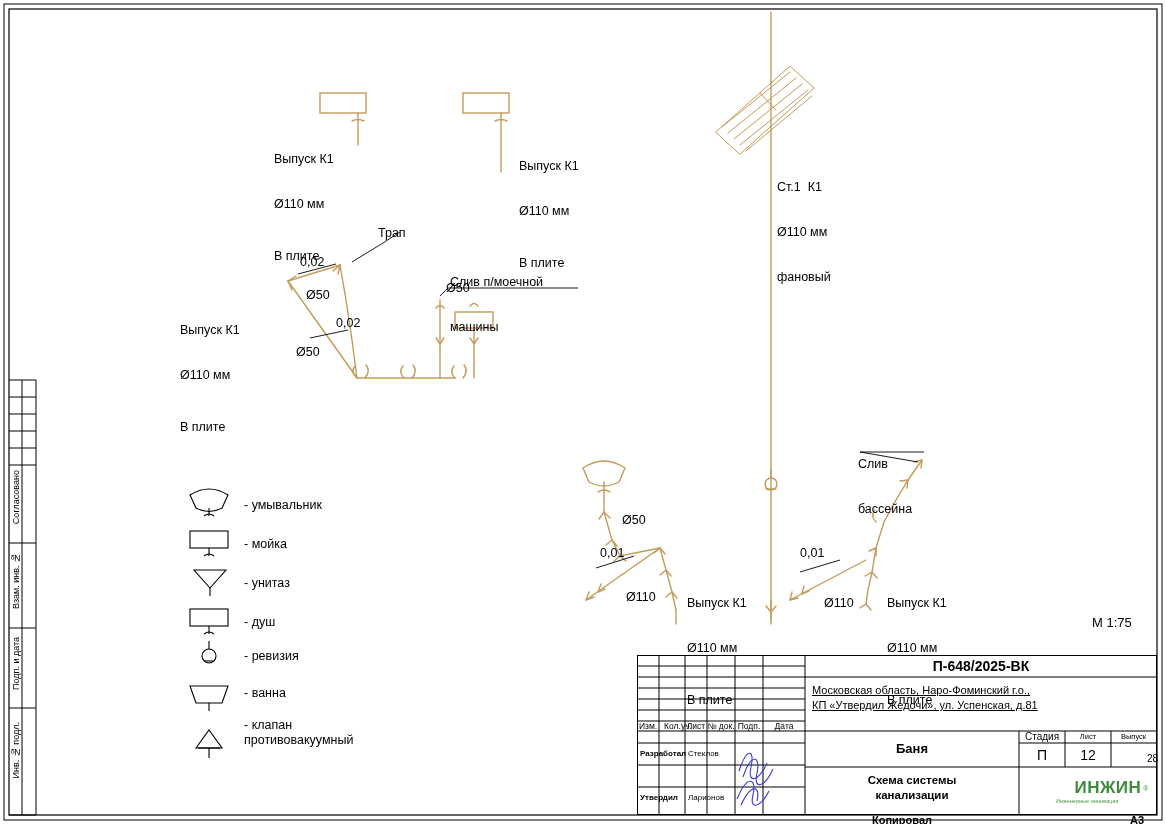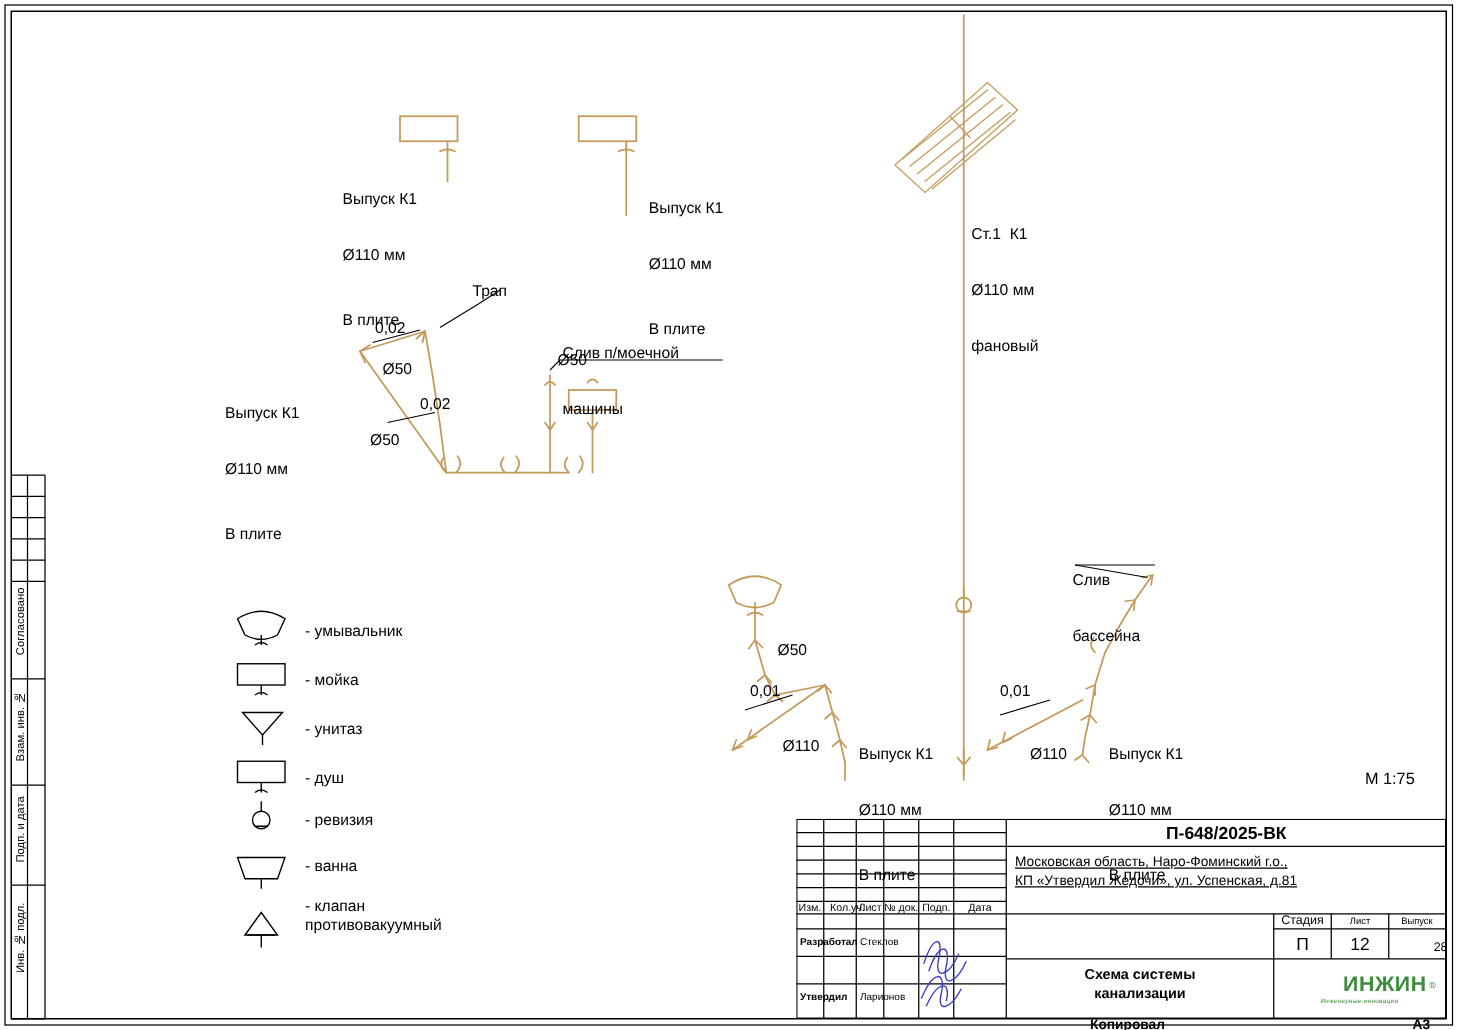--- a/index.html
+++ b/index.html
@@ -292,20 +292,21 @@
 
     <svg style="position:absolute;left:96px;top:86px;" width="70" height="72">
       <g stroke="#3a3ad0" stroke-width="1.1" fill="none">
         <path d="M6,30 C14,6 22,8 18,26 C14,44 26,40 34,22"></path>
         <path d="M10,36 C18,12 28,14 24,32 C20,50 32,46 40,28"></path>
         <path d="M4,58 C14,34 24,36 20,54 C16,70 28,66 36,50"></path>
         <path d="M8,64 C18,42 28,44 24,60"></path>
       </g>
     </svg>
 
+    <div class="tb-cell" style="left:168px;top:76px;width:214px;height:36px;font-size:13px;font-weight:bold;">Баня</div>
 
     <div class="abs" style="left:168px;top:118px;width:214px;text-align:center;font-size:11.5px;line-height:15px;font-weight:bold;">
       <div>Схема системы</div>
       <div>канализации</div>
     </div>
 
     <div class="tb-cell" style="left:382px;top:76px;width:46px;height:12px;font-size:10px;">Стадия</div>
     <div class="tb-cell" style="left:428px;top:76px;width:46px;height:12px;font-size:7.5px;">Лист</div>
     <div class="tb-cell" style="left:474px;top:76px;width:45px;height:12px;font-size:7.5px;">Выпуск</div>
     <div class="tb-cell" style="left:382px;top:88px;width:46px;height:24px;font-size:14px;">П</div>

